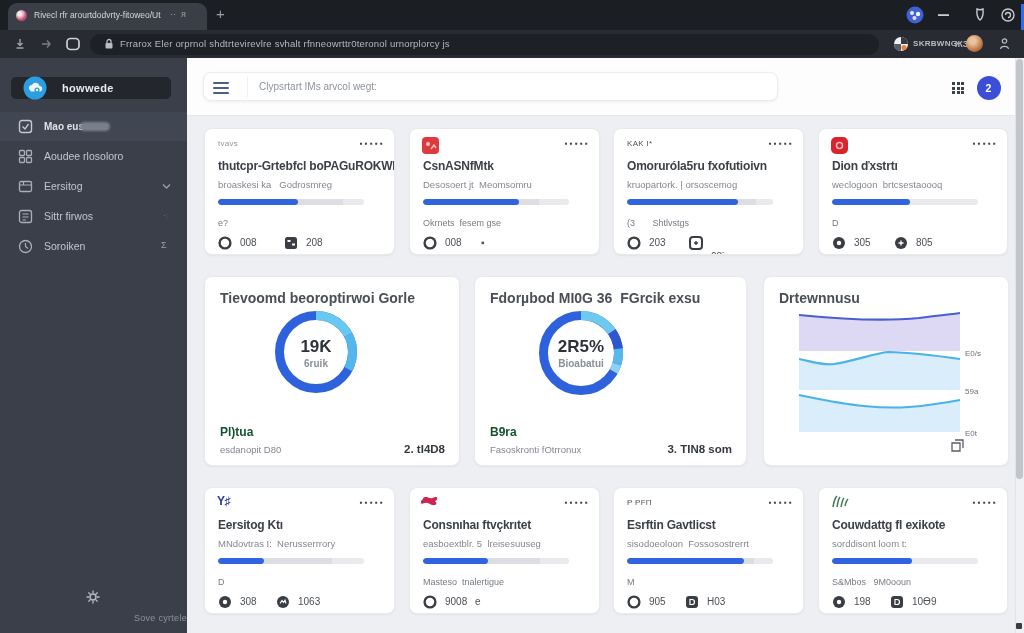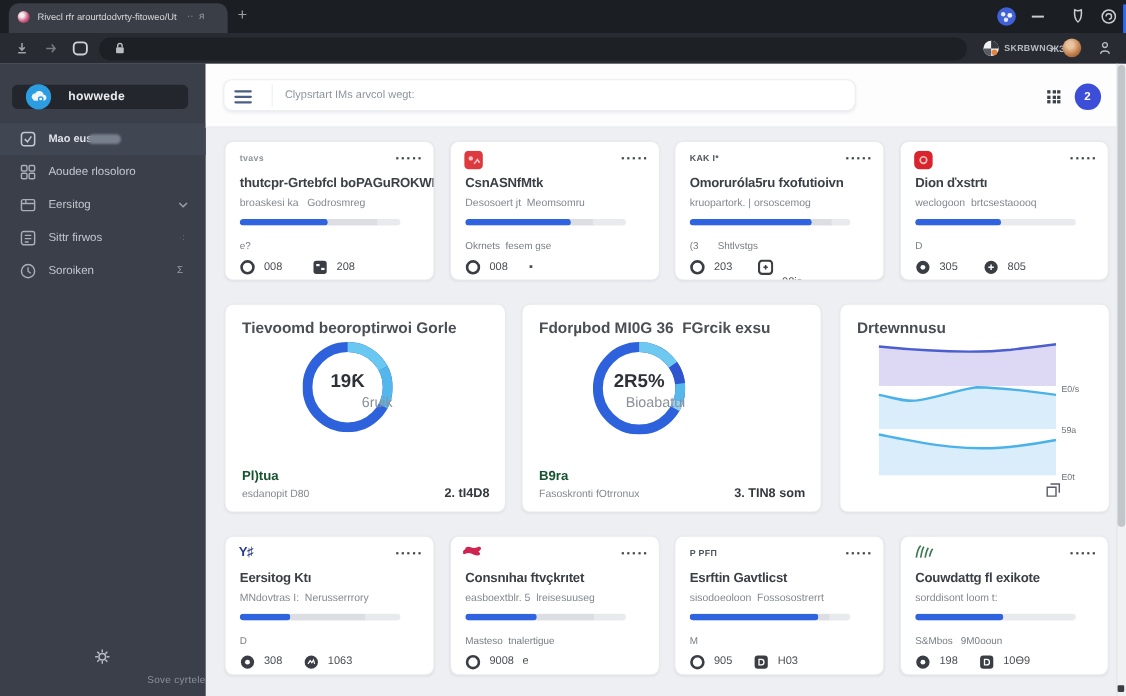--- a/index.html
+++ b/index.html
@@ -38,25 +38,25 @@
   .card { position:absolute; background:#fff; border:1px solid #e8eaed; border-radius:8px; overflow:hidden;
     box-shadow:0 1px 2px rgba(16,24,40,.05); }
   .dots { position:absolute; right:9px; top:10px; color:#3f434a; font-size:8px; letter-spacing:2.2px; font-weight:bold; }
   .ctitle { position:absolute; left:13px; top:30px; font-size:12px; font-weight:bold; color:#3b3f46; letter-spacing:-.2px; white-space:nowrap; }
   .csub { position:absolute; left:13px; top:50px; font-size:9.5px; color:#82878f; white-space:nowrap; }
   .ptrack { position:absolute; left:13px; top:70px; width:146px; height:6px; border-radius:3px; background:#e8eaee; overflow:hidden; }
   .pfill { height:6px; border-radius:3px; background:#2f63e0; }
   .pmid { position:absolute; top:0; height:6px; background:#dcdee3; }
   .cstat { position:absolute; left:13px; top:89px; font-size:9px; color:#767b83; white-space:nowrap; }
   .cfoot { position:absolute; left:13px; top:106px; height:16px; font-size:10px; color:#4b4f55; }
-  .clabel { position:absolute; left:13px; top:10px; font-size:8px; color:#9299a2; font-weight:bold; letter-spacing:.3px; }
+  .clabel { position:absolute; left:13px; top:10px; font-size:8px; color:#9299a2; font-weight:normal; letter-spacing:.3px; }
 
   .r2title { position:absolute; left:15px; top:13px; font-size:14px; color:#4a4e55; font-weight:bold; white-space:nowrap; }
   .dval { position:absolute; width:100%; text-align:center; font-size:17px; font-weight:bold; color:#2d3138; }
-  .dsub { position:absolute; width:100%; text-align:right; font-size:13px; color:#8a8f98; }
+  .dsub { position:absolute; width:100%; text-align:center; font-size:10px; color:#8a8f98;font-weight:bold; }
   .bname { position:absolute; left:15px; bottom:26px; font-size:12px; font-weight:bold; color:#14532d; }
   .bsub  { position:absolute; left:15px; bottom:10px; font-size:9.5px; color:#82878f;text-align:center; }
   .bval  { position:absolute; right:14px; bottom:10px; font-size:11.5px; font-weight:bold; color:#34383f; }
 
   
   #sbtrack { left:1015px; top:58px; width:9px; height:575px; background:#f0f1f2; border-left:1px solid #e2e4e6; }
   #sbthumb { left:1016px; top:59px; width:7px; height:420px; background:#c2c5c9; border-radius:4px; }
 </style>
 </head>
 <body>
@@ -88,20 +88,21 @@
     <path d="M28 7 L36 7 M33 3.5 L36 7 L33 10.5" stroke="#787d84" stroke-width="1.4" fill="none"></path>
   </svg>
   <svg class="abs" style="left:65px; top:36px;" width="16" height="16" viewBox="0 0 16 16">
     <rect x="2" y="2.5" width="12" height="11" rx="3.5" fill="none" stroke="#cdd0d5" stroke-width="1.7"></rect>
   </svg>
   <div class="abs" id="addrfield"></div>
   <svg class="abs" style="left:103px; top:38px;" width="12" height="12" viewBox="0 0 12 12">
     <rect x="2.5" y="5" width="7" height="5.5" rx="1" fill="#b9bdc3"></rect>
     <path d="M4 5 V3.5 a2 2 0 0 1 4 0 V5" fill="none" stroke="#b9bdc3" stroke-width="1.3"></path>
   </svg>
+  <div class="abs" style="left:120px; top:38px; font-size:9.5px; color:#b5b9bf; letter-spacing:.2px;">Frrarox Eler orprnol shdtrtevirevlre svhalt rfnneowrttr0teronol urnorplorcy js</div>
 
   <svg class="abs" style="left:893px; top:36px;" width="16" height="16" viewBox="0 0 16 16">
     <circle cx="8" cy="8" r="7" fill="#f0f1f3"></circle>
     <path d="M8 1 A7 7 0 0 1 15 8 L8 8 Z" fill="#35393f"></path>
     <path d="M1 8 A7 7 0 0 0 8 15 L8 8 Z" fill="#585d64"></path>
     <circle cx="11" cy="11.5" r="2.6" fill="#e8833a"></circle>
   </svg>
   <div class="abs" style="left:913px; top:38.5px; font-size:8px; font-weight:bold; color:#b9bdc3; letter-spacing:.3px;">SKRBWNG</div>
   <div class="abs" style="left:955px; top:38.5px; font-size:8.5px; font-weight:bold; color:#b9bdc3;">ЖЗ</div>
   <div class="abs" style="left:966px; top:35px; width:17px; height:17px; border-radius:50%;

